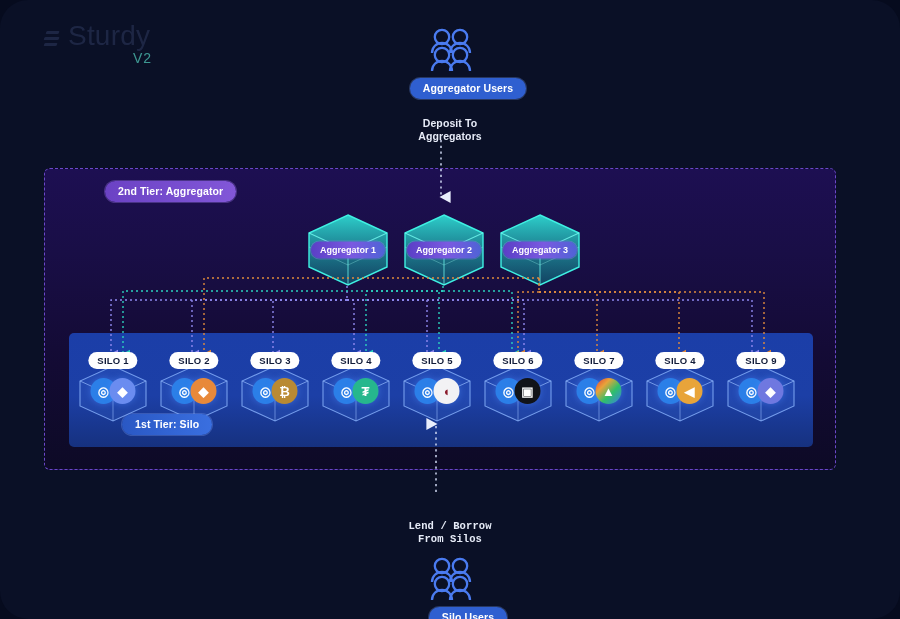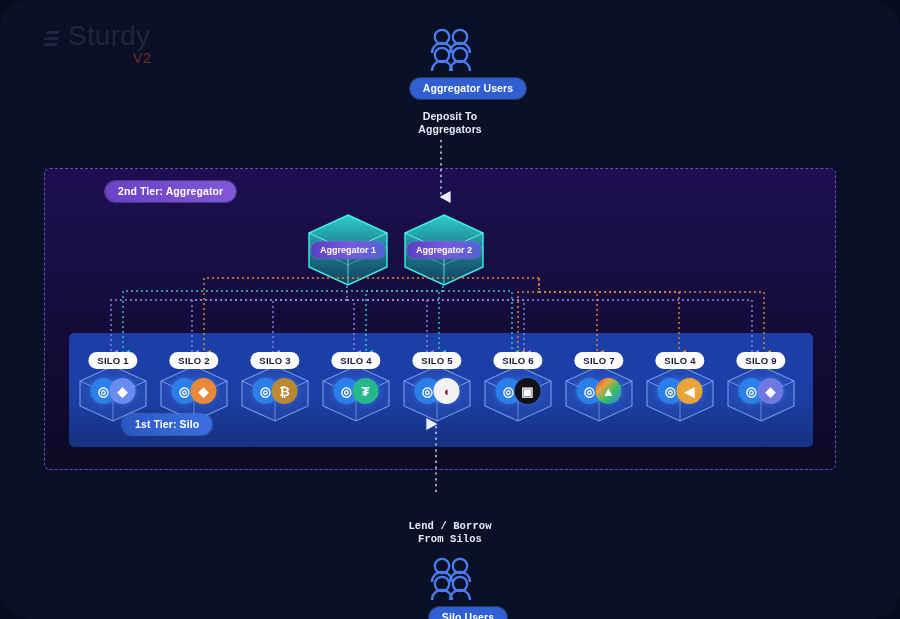--- a/index.html
+++ b/index.html
@@ -31,38 +31,38 @@
   }
   #logo .mark i:nth-child(1){ top: 3px; width: 13px; left:2px;}
   #logo .mark i:nth-child(2){ top: 9px; }
   #logo .mark i:nth-child(3){ top: 15px; width: 13px; }
   #logo .word {
     font-size: 28px; letter-spacing: .2px; color: #2b3558;
     font-weight: 400; line-height: 1; position: relative;
   }
   #logo .v2 {
     position: absolute; right: -2px; bottom: -16px;
-    font-size: 14px; color: #c2410c; letter-spacing: 1px;
+    font-size: 14px; color: #5eead4; letter-spacing: 1px;
   }
 
   
   .users-block { position: absolute; display: flex; flex-direction: column; align-items: center; }
   #top-users { left: 0; right: 0; top: 28px; }
   #bottom-users { left: 0; right: 0; top: 520px; }
   .users-icon { width: 52px; height: 44px; }
   .pill {
     border-radius: 999px; padding: 4px 13px 5px;
     font-size: 10.5px; font-weight: 700; color: #ffffff;
     letter-spacing: .1px; white-space: nowrap; margin-left: 36px;
   }
   .pill-users { background: #2f5fd0; box-shadow: 0 0 0 1px rgba(120,160,255,.28); }
   #top-users .pill-users { margin-top: 6px; }
   #bottom-users .pill-users { margin-top: 6px; }
   .flow-label {
-    margin-top: 11px; font-size: 10.5px; font-weight: 700; color: #e7ecf8;
+    margin-top: 18px; font-size: 10.5px; font-weight: 700; color: #e7ecf8;
     text-align: center; line-height: 1.28; letter-spacing: .1px;
   }
   #bottom-users .flow-label { margin: 0 0 10px 0; font-family: Liberation Mono, monospace; }
 
   
   #tier-box {
     position: absolute; left: 44px; top: 168px;
     width: 792px; height: 302px;
     border: 1.6px dashed #6b48c8;
     border-radius: 6px;
@@ -194,20 +194,37 @@
           </defs>
           <path d="M43 2 L82 20 L82 54 L43 72 L4 54 L4 20 Z" fill="url(#ag2)" stroke="#3ff0e2" stroke-width="1.4"></path>
           <path d="M4 20 L43 38 L82 20" fill="none" stroke="#6ff6ec" stroke-width="1.1" opacity=".85"></path>
           <path d="M43 38 L43 72" fill="none" stroke="#6ff6ec" stroke-width="1.1" opacity=".7"></path>
           <path d="M4 34 L43 52 L82 34" fill="none" stroke="#9ffff6" stroke-width=".9" opacity=".35"></path>
         </svg>
       </span>
       <span class="agg-label">Aggregator 2</span>
     </div>
 
+    <div class="agg" style="left:452px; top:44px;">
+      <span class="cube">
+        <svg viewBox="0 0 86 74" width="86" height="74">
+          <defs>
+            <linearGradient id="ag3" x1="0" y1="0" x2="0" y2="1">
+              <stop offset="0" stop-color="#2fe0d6" stop-opacity=".92"></stop>
+              <stop offset="1" stop-color="#0e6e7e" stop-opacity=".55"></stop>
+            </linearGradient>
+          </defs>
+          <path d="M43 2 L82 20 L82 54 L43 72 L4 54 L4 20 Z" fill="url(#ag3)" stroke="#3ff0e2" stroke-width="1.4"></path>
+          <path d="M4 20 L43 38 L82 20" fill="none" stroke="#6ff6ec" stroke-width="1.1" opacity=".85"></path>
+          <path d="M43 38 L43 72" fill="none" stroke="#6ff6ec" stroke-width="1.1" opacity=".7"></path>
+          <path d="M4 34 L43 52 L82 34" fill="none" stroke="#9ffff6" stroke-width=".9" opacity=".35"></path>
+        </svg>
+      </span>
+      <span class="agg-label">Aggregator 3</span>
+    </div>
 
     <div id="silo-band">
       <span id="badge-tier1" class="pill">1st Tier: Silo</span>
     </div>
   </div>
 
   <div class="silo" style="left:76px; top:363px;">
     <span class="silo-cube">
       <svg viewBox="0 0 74 60" width="74" height="60">
         <path d="M37 3 L70 18 L70 43 L37 58 L4 43 L4 18 Z" fill="rgba(70,120,230,.20)" stroke="#7fa8f5" stroke-width="1.1" opacity=".9"></path>

